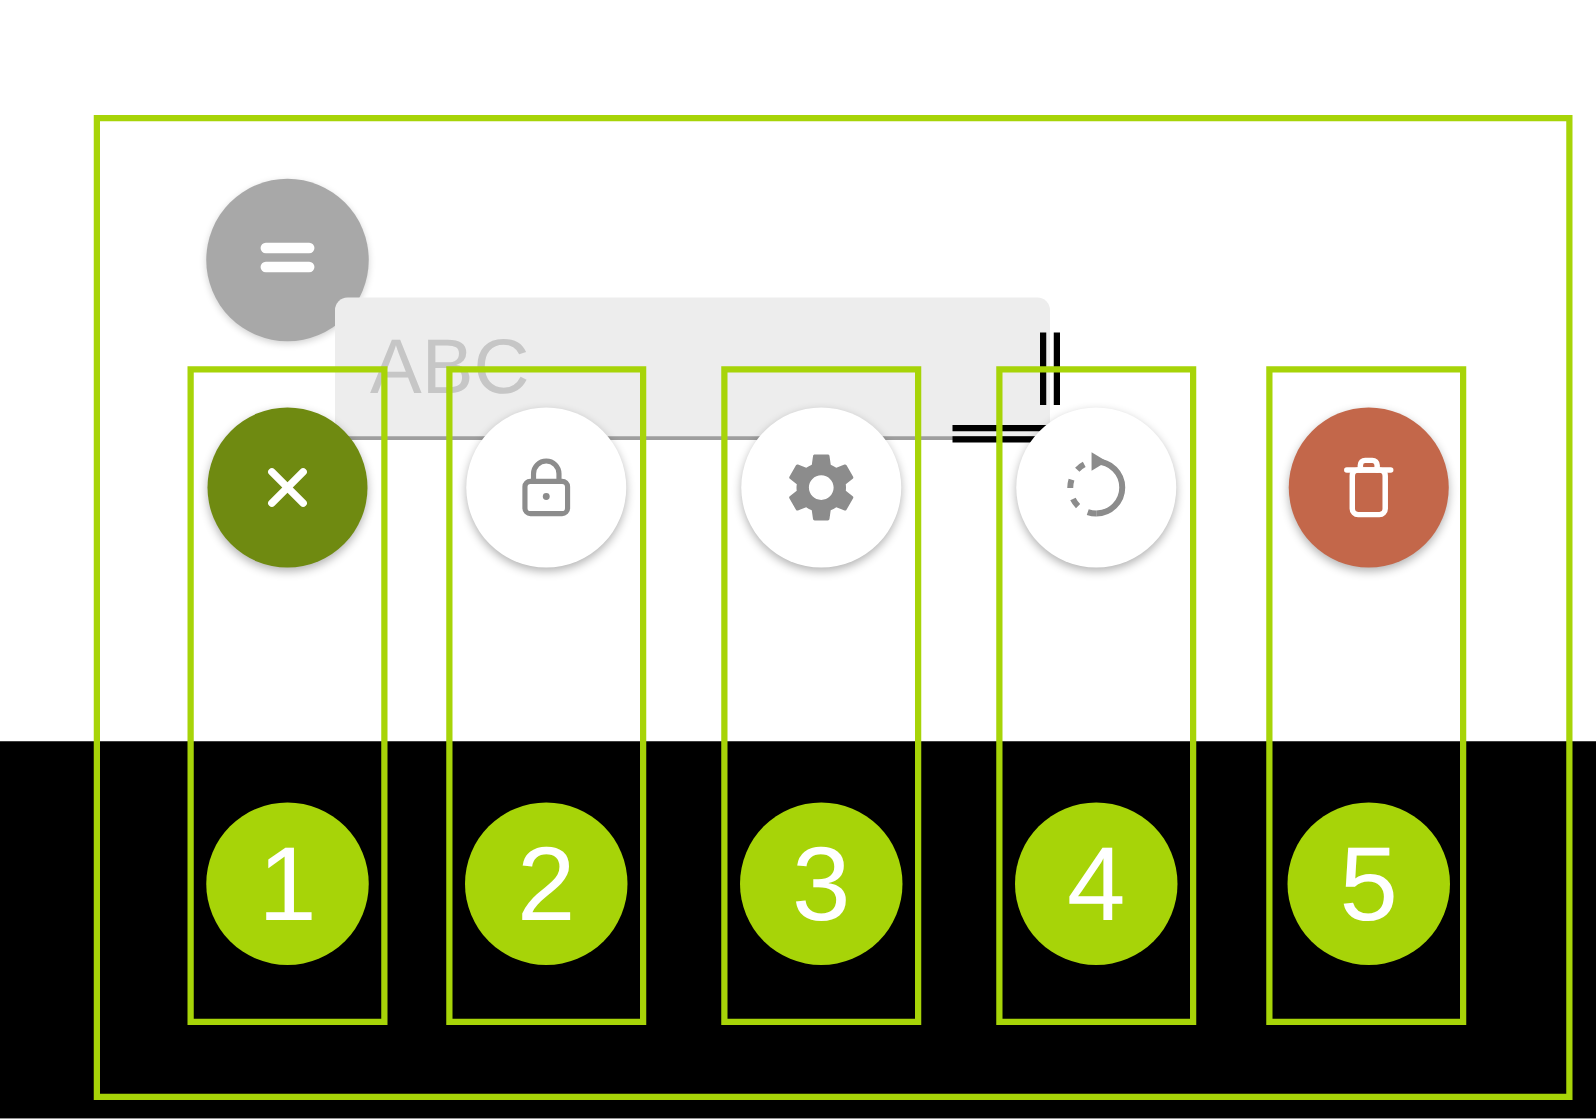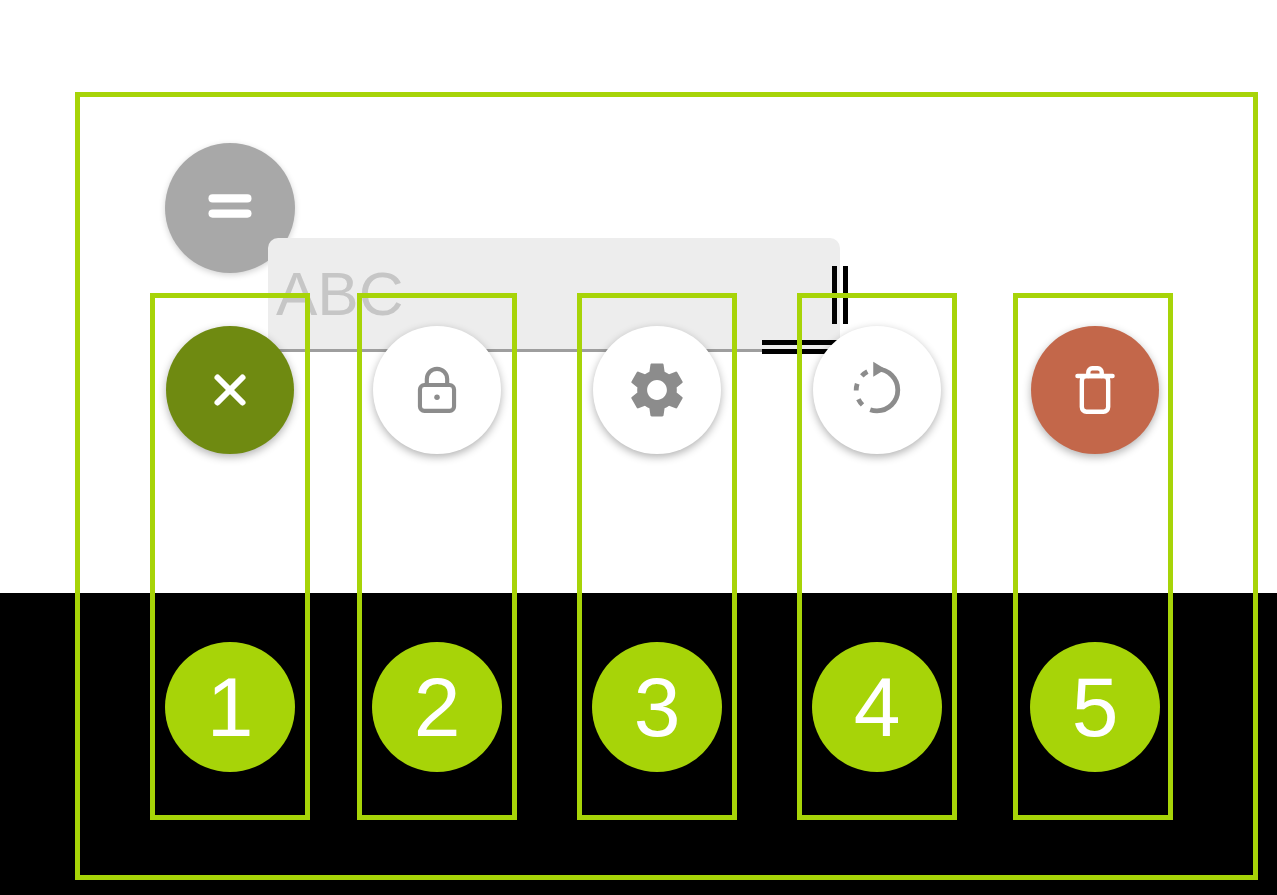--- a/index.html
+++ b/index.html
@@ -47,20 +47,21 @@
   }
   #text-field input {
     width: 100%;
     background: transparent;
     border: none;
     outline: none;
     font-family: "Liberation Sans", sans-serif;
     font-size: 62px;
     color: #0f766e;
     padding: 0 16px 0 8px;
+    margin-left: 20px;
   }
   #text-field input::placeholder { color: #c6c6c6; opacity: 1; }
 
   
   .caret-mark { background: #000; }
   #caret-v1 { left: 832px; top: 266px; width: 5px; height: 58px; }
   #caret-v2 { left: 843px; top: 266px; width: 5px; height: 58px; }
   #caret-h1 { left: 762px; top: 340px; width: 89px; height: 5px; }
   #caret-h2 { left: 762px; top: 349px; width: 89px; height: 5px; }
 

